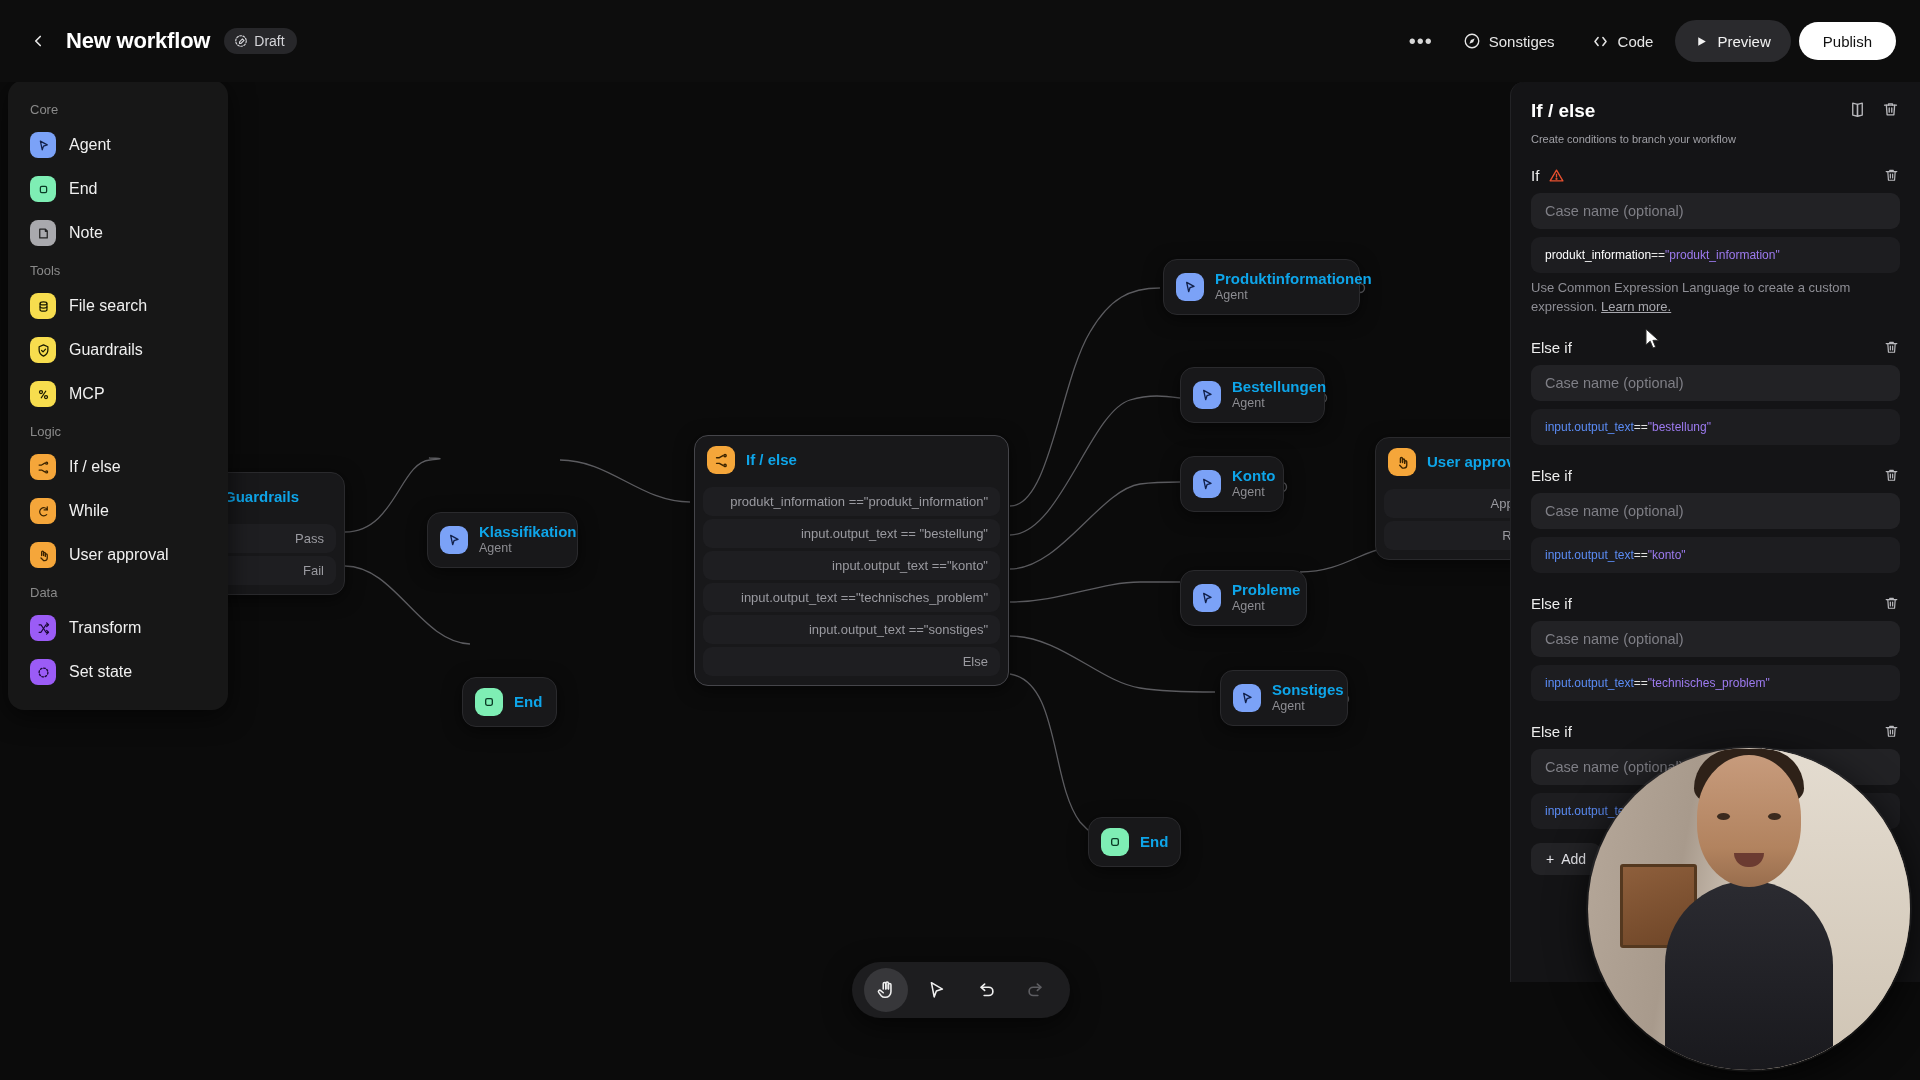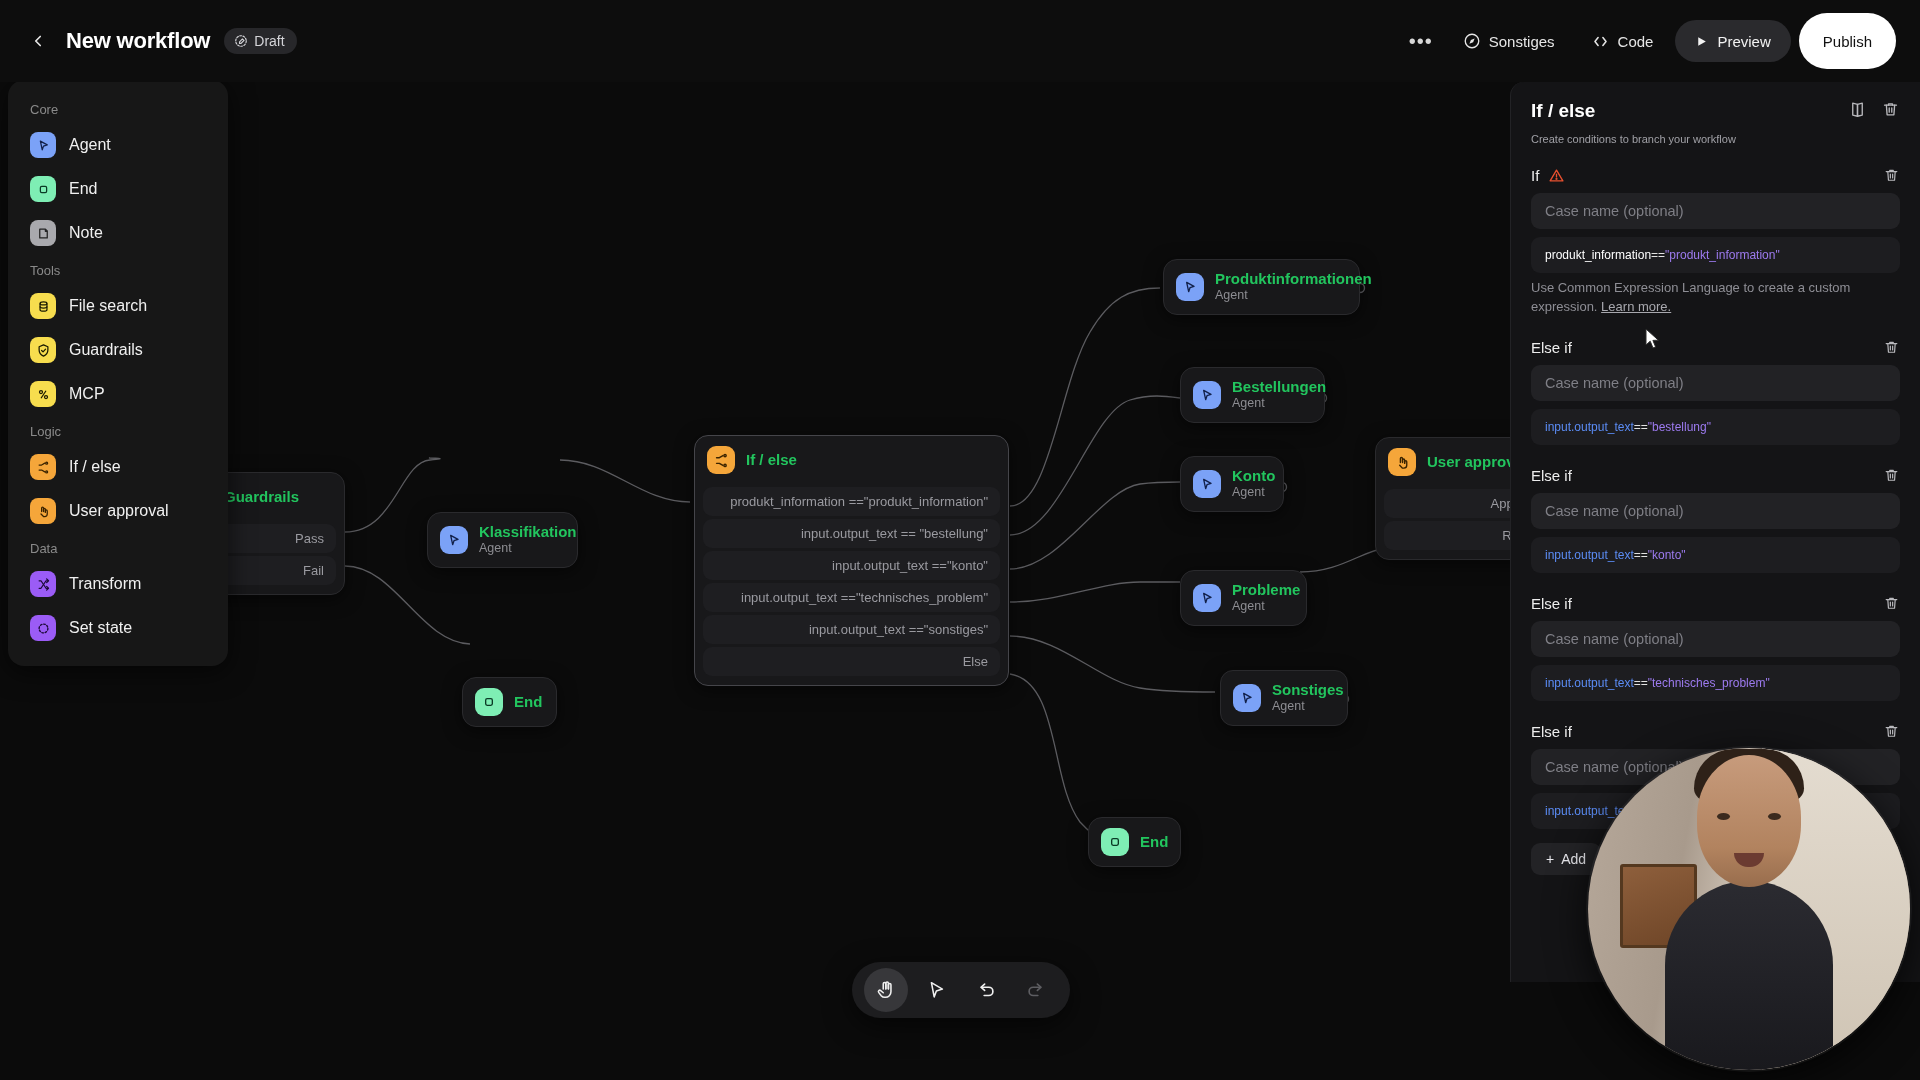--- a/index.html
+++ b/index.html
@@ -37,21 +37,21 @@
     font-size: 15px; color: #e6e6e6; cursor: pointer; background: transparent;
   }
   .dots-btn { width: 40px; height: 40px; display:flex; align-items:center; justify-content:center; cursor:pointer; border-radius: 10px; }
   .dots-btn span { font-size: 20px; color: #d7d7d7; letter-spacing: 1px; line-height: 10px; }
   .btn-preview {
     display: flex; align-items: center; gap: 9px;
     height: 42px; padding: 0 20px; border-radius: 999px;
     background: #2a2a2d; color: #f2f2f2; font-size: 15px; cursor: pointer;
   }
   .btn-publish {
-    height: 56px; padding: 0 24px; border-radius: 999px;
+    height: 38px; padding: 0 24px; border-radius: 999px;
     background: #ffffff; color: #111111; font-size: 15px; font-weight: 500;
     display:flex; align-items:center; cursor: pointer;
   }
 
   
   .palette {
     position: absolute; left: 8px; top: 80px; width: 220px;
     background: #171717; border-radius: 16px;
     padding: 14px 12px 16px 12px;
     z-index: 40;
@@ -71,21 +71,21 @@
   
   .canvas { position: absolute; inset: 82px 0 0 0; overflow: hidden; background: #0b0b0b; }
   .canvas svg.edges { position: absolute; inset: 0; width: 1920px; height: 998px; }
 
   .node {
     position: absolute; background: #18181a; border: 1px solid #2a2a2d;
     border-radius: 14px; box-shadow: 0 4px 18px rgba(0,0,0,.55);
   }
   .node-head { display: flex; align-items: center; gap: 11px; padding: 10px 16px 10px 12px; }
   .node-ico { width: 28px; height: 28px; border-radius: 9px; display:flex; align-items:center; justify-content:center; flex:0 0 28px; }
-  .node-title { font-size: 15px; font-weight: 600; color: #22c55e; line-height: 1.15; }
+  .node-title { font-size: 15px; font-weight: 600; color: #0ea5e9; line-height: 1.15; }
   .node-sub { font-size: 12.5px; color: #8d8d92; line-height: 1.25; margin-top: 1px; }
   .node-row {
     margin: 3px 8px; padding: 7px 12px; border-radius: 9px;
     background: #1e1e21; color: #9a9aa0; font-size: 13px; text-align: right;
   }
   .node-row.last { margin-bottom: 9px; }
 
   
   .inspector {
     position: absolute; right: 0; top: 82px; width: 410px; height: 900px;
@@ -480,20 +480,29 @@
             <path d="M5 8h4l5-3"></path>
             <path d="M5 16h4l5 3"></path>
             <circle cx="17" cy="5" r="1.6"></circle>
             <circle cx="17" cy="19" r="1.6"></circle>
           </svg>
       </div>
       <div class="pal-label">If / else</div>
     </div>
     <div class="pal-item">
       <div class="pal-ico" style="background:#f5a63a;">
+        <svg width="15" height="15" viewBox="0 0 24 24" fill="none" stroke="#3a2300" stroke-width="2" stroke-linecap="round">
+            <path d="M18 9a6.5 6.5 0 10-1 8"></path>
+            <polyline points="18 4.5 18 9.5 13 9.5"></polyline>
+          </svg>
+      </div>
+      <div class="pal-label">While</div>
+    </div>
+    <div class="pal-item">
+      <div class="pal-ico" style="background:#f5a63a;">
         <svg width="15" height="15" viewBox="0 0 24 24" fill="none" stroke="#3a2300" stroke-width="2" stroke-linecap="round" stroke-linejoin="round">
             <path d="M9 12V6.5a1.5 1.5 0 013 0V12"></path>
             <path d="M12 11V8.5a1.5 1.5 0 013 0V13"></path>
             <path d="M15 13v-2a1.5 1.5 0 013 0v5a4 4 0 01-4 4h-2l-4-4"></path>
           </svg>
       </div>
       <div class="pal-label">User approval</div>
     </div>
 
     <div class="pal-group">Data</div>

